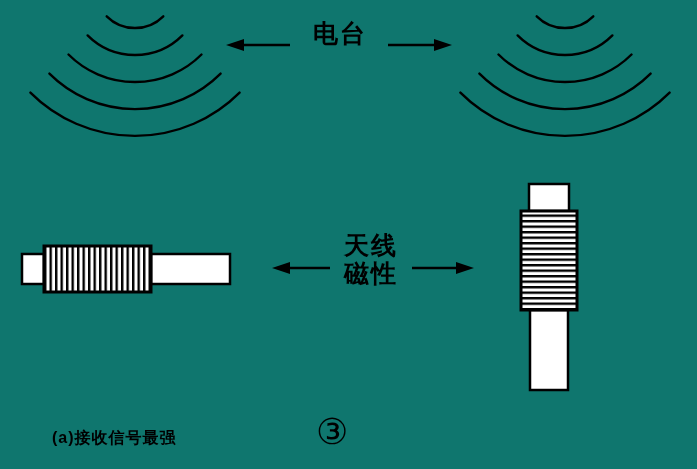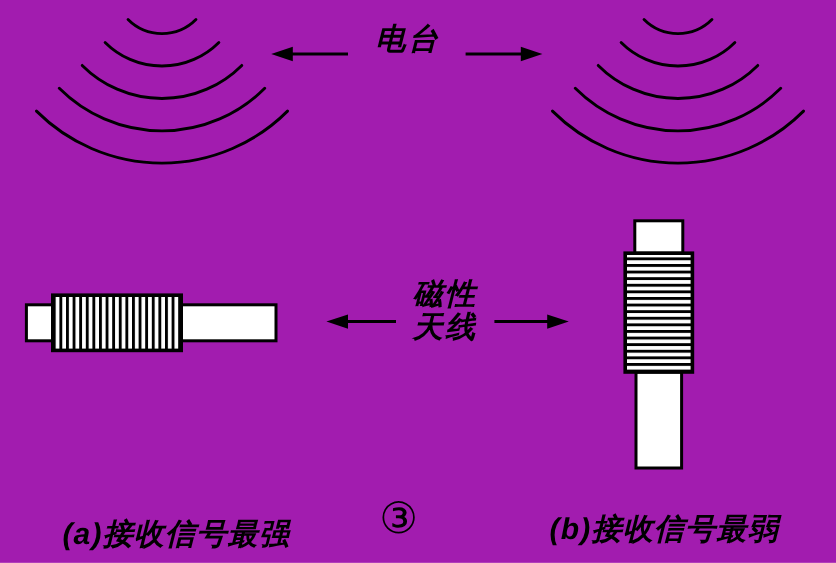--- a/index.html
+++ b/index.html
@@ -2,31 +2,31 @@
 <html><head>
 <meta charset="utf-8">
 <style>
   html,body{margin:0;padding:0;}
   body{
     width:697px;height:469px;background:#ffffff;
     font-family:"Liberation Sans","DejaVu Sans",sans-serif;
   }
   .stage{
     position:relative;width:697px;height:469px;
-    background:#a21caf;overflow:hidden;font-style:italic;
+    background:#0f766e;overflow:hidden;
   }
   svg.layer{position:absolute;left:0;top:0;}
   .lbl{
     position:absolute;color:#000;font-weight:bold;
     text-align:center;line-height:1.12;
   }
   .lbl-2line{font-size:25px;letter-spacing:2px;}
   .caption{
     position:absolute;color:#000;font-weight:bold;
-    font-size:25px;white-space:nowrap;letter-spacing:1px;
+    font-size:16px;white-space:nowrap;letter-spacing:1px;
   }
   .fignum{
     position:absolute;color:#000;font-size:36px;
     font-weight:normal;line-height:1;
   }
 </style>
 </head>
 <body>
 
 <div class="stage">
@@ -88,23 +88,22 @@
       <rect x="530" y="310" width="38" height="80" fill="#ffffff" stroke-width="2.5"></rect>
       <rect x="521" y="211" width="56" height="99" fill="url(#hstripes)" stroke-width="3"></rect>
     </g>
   </svg>
 
   <div class="lbl lbl-2line" style="left:299px;top:19px;width:82px;">
     <div>电台</div>
   </div>
 
   <div class="lbl lbl-2line" style="left:330px;top:231px;width:82px;">
+    <div>天线</div>
     <div>磁性</div>
-    <div>天线</div>
   </div>
 
   <div class="caption" style="left:52px;top:428px;">(a)接收信号最强</div>
 
   <div class="fignum" style="left:316px;top:414px;">③</div>
 
-  <div class="caption" style="left:458px;top:424px;">(b)接收信号最弱</div>
 
 </div>
 
 </body></html>

